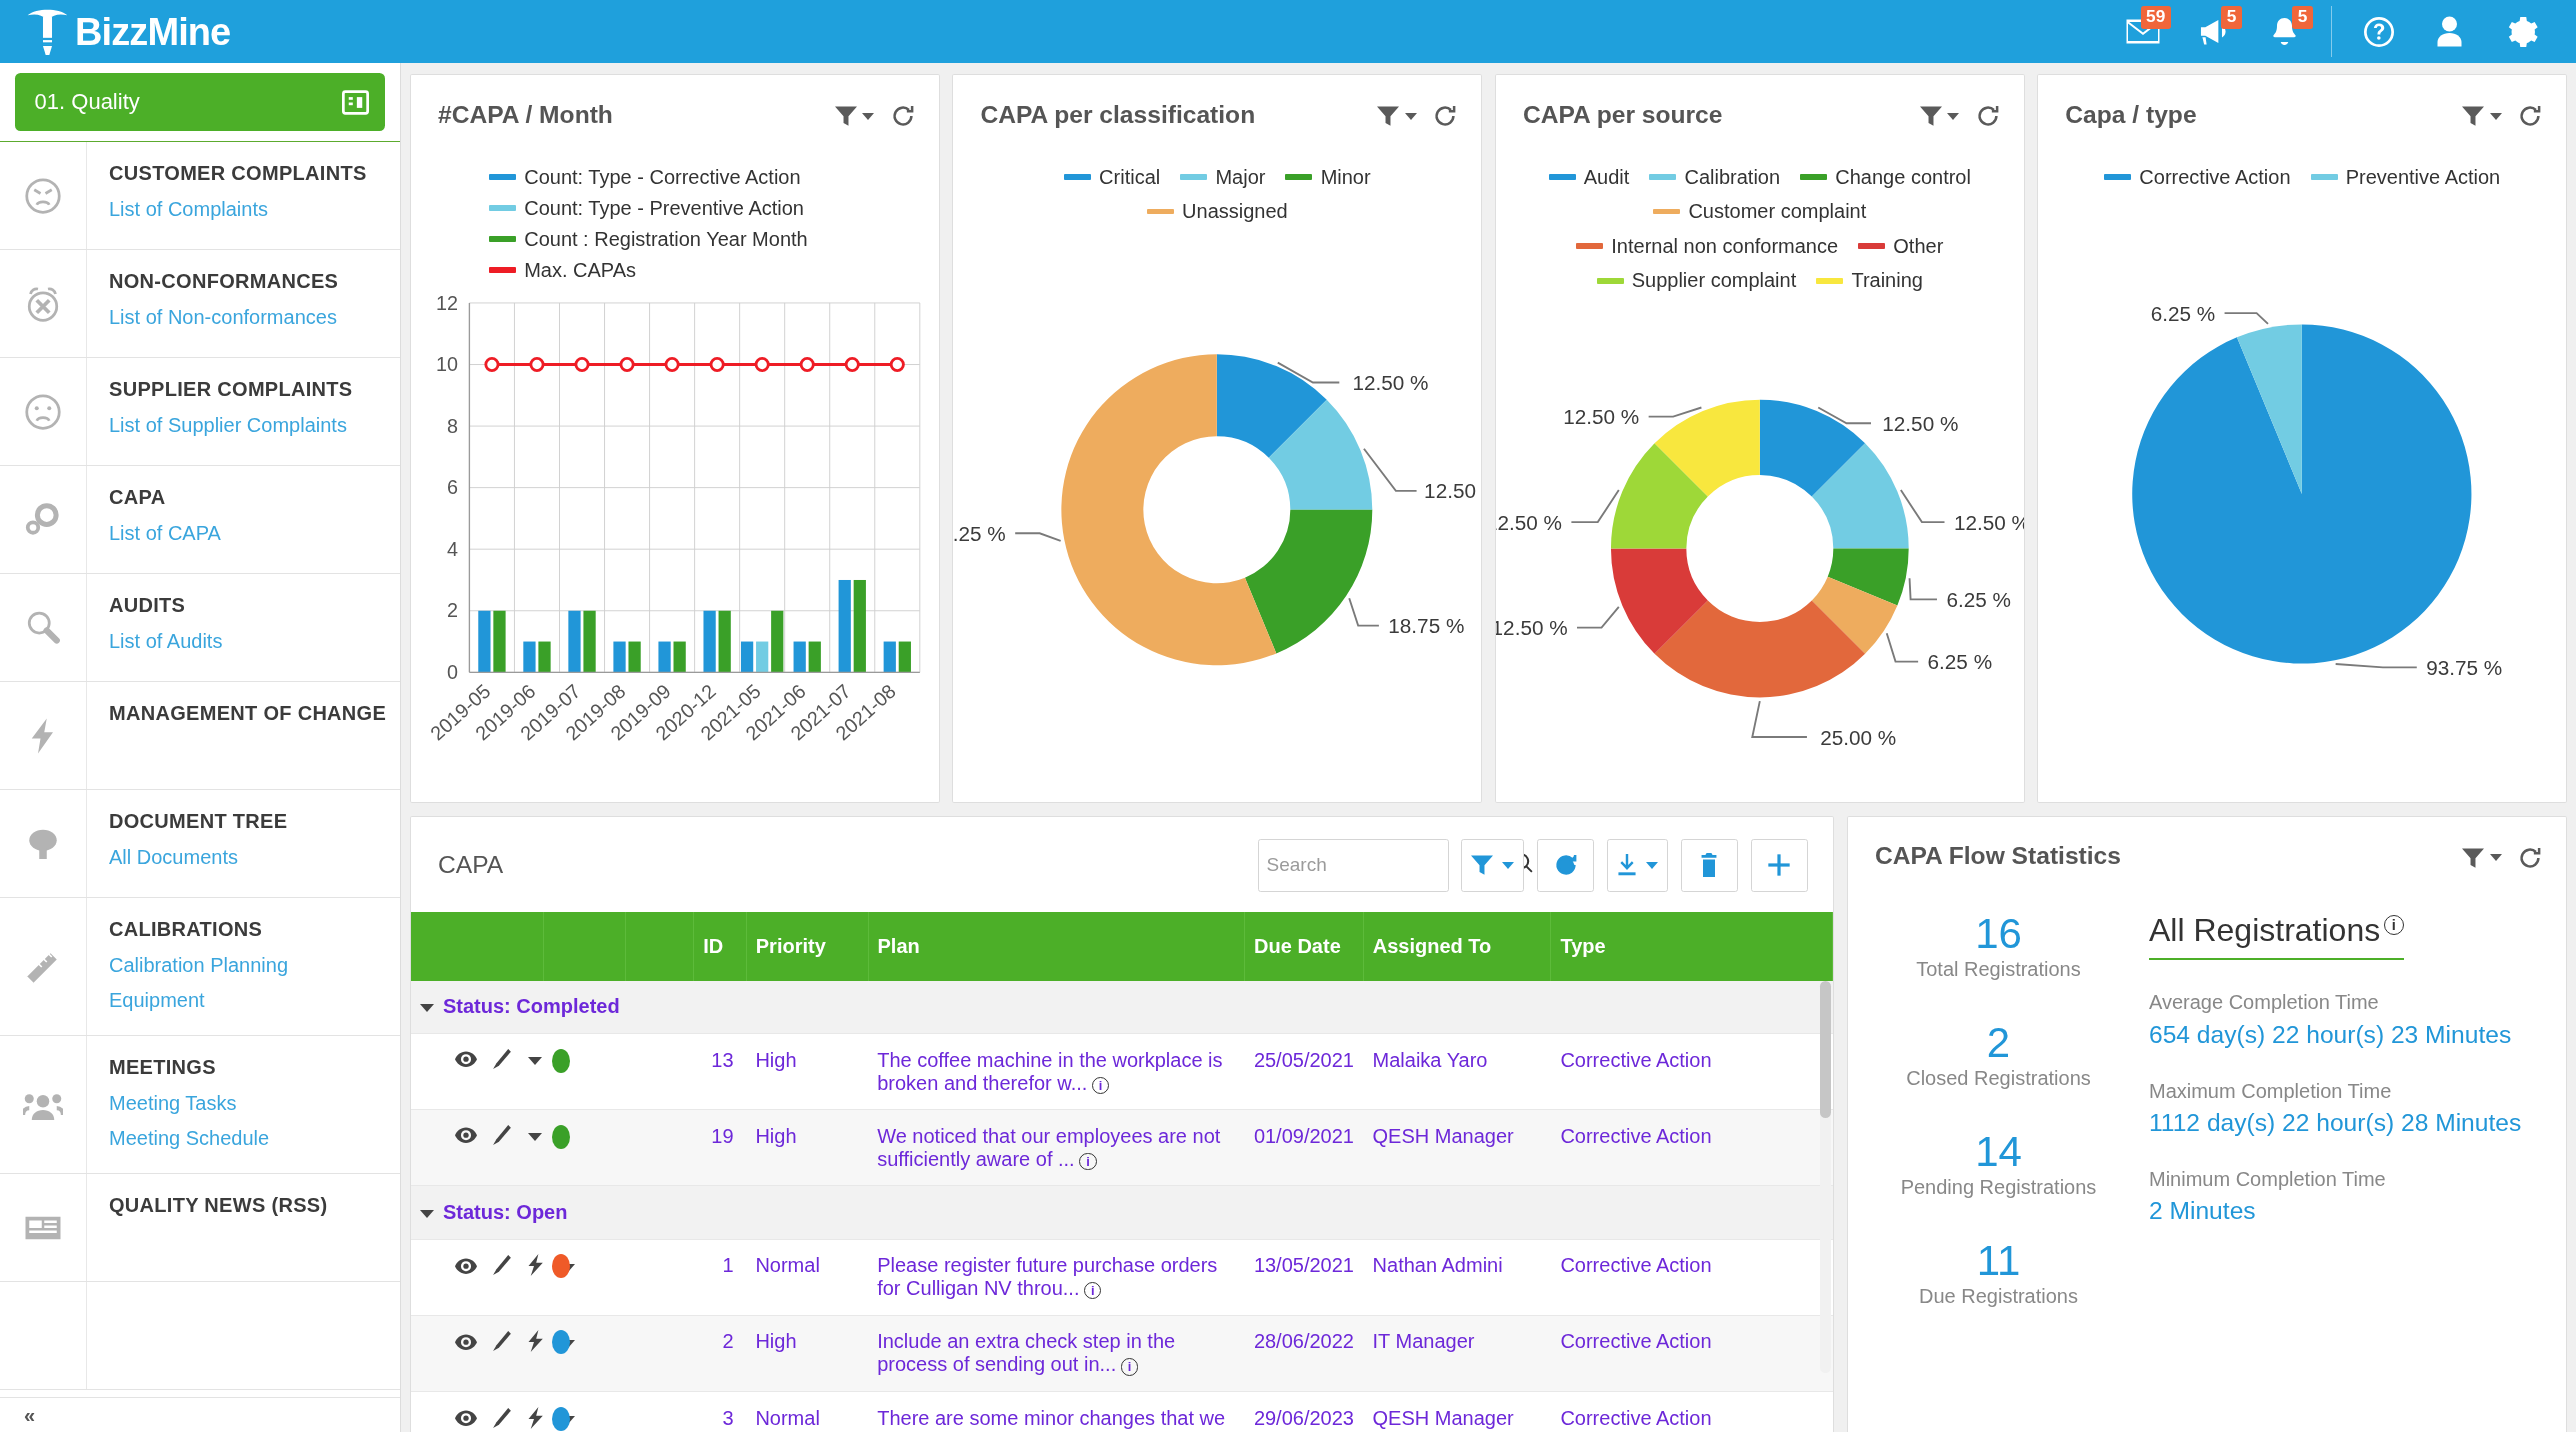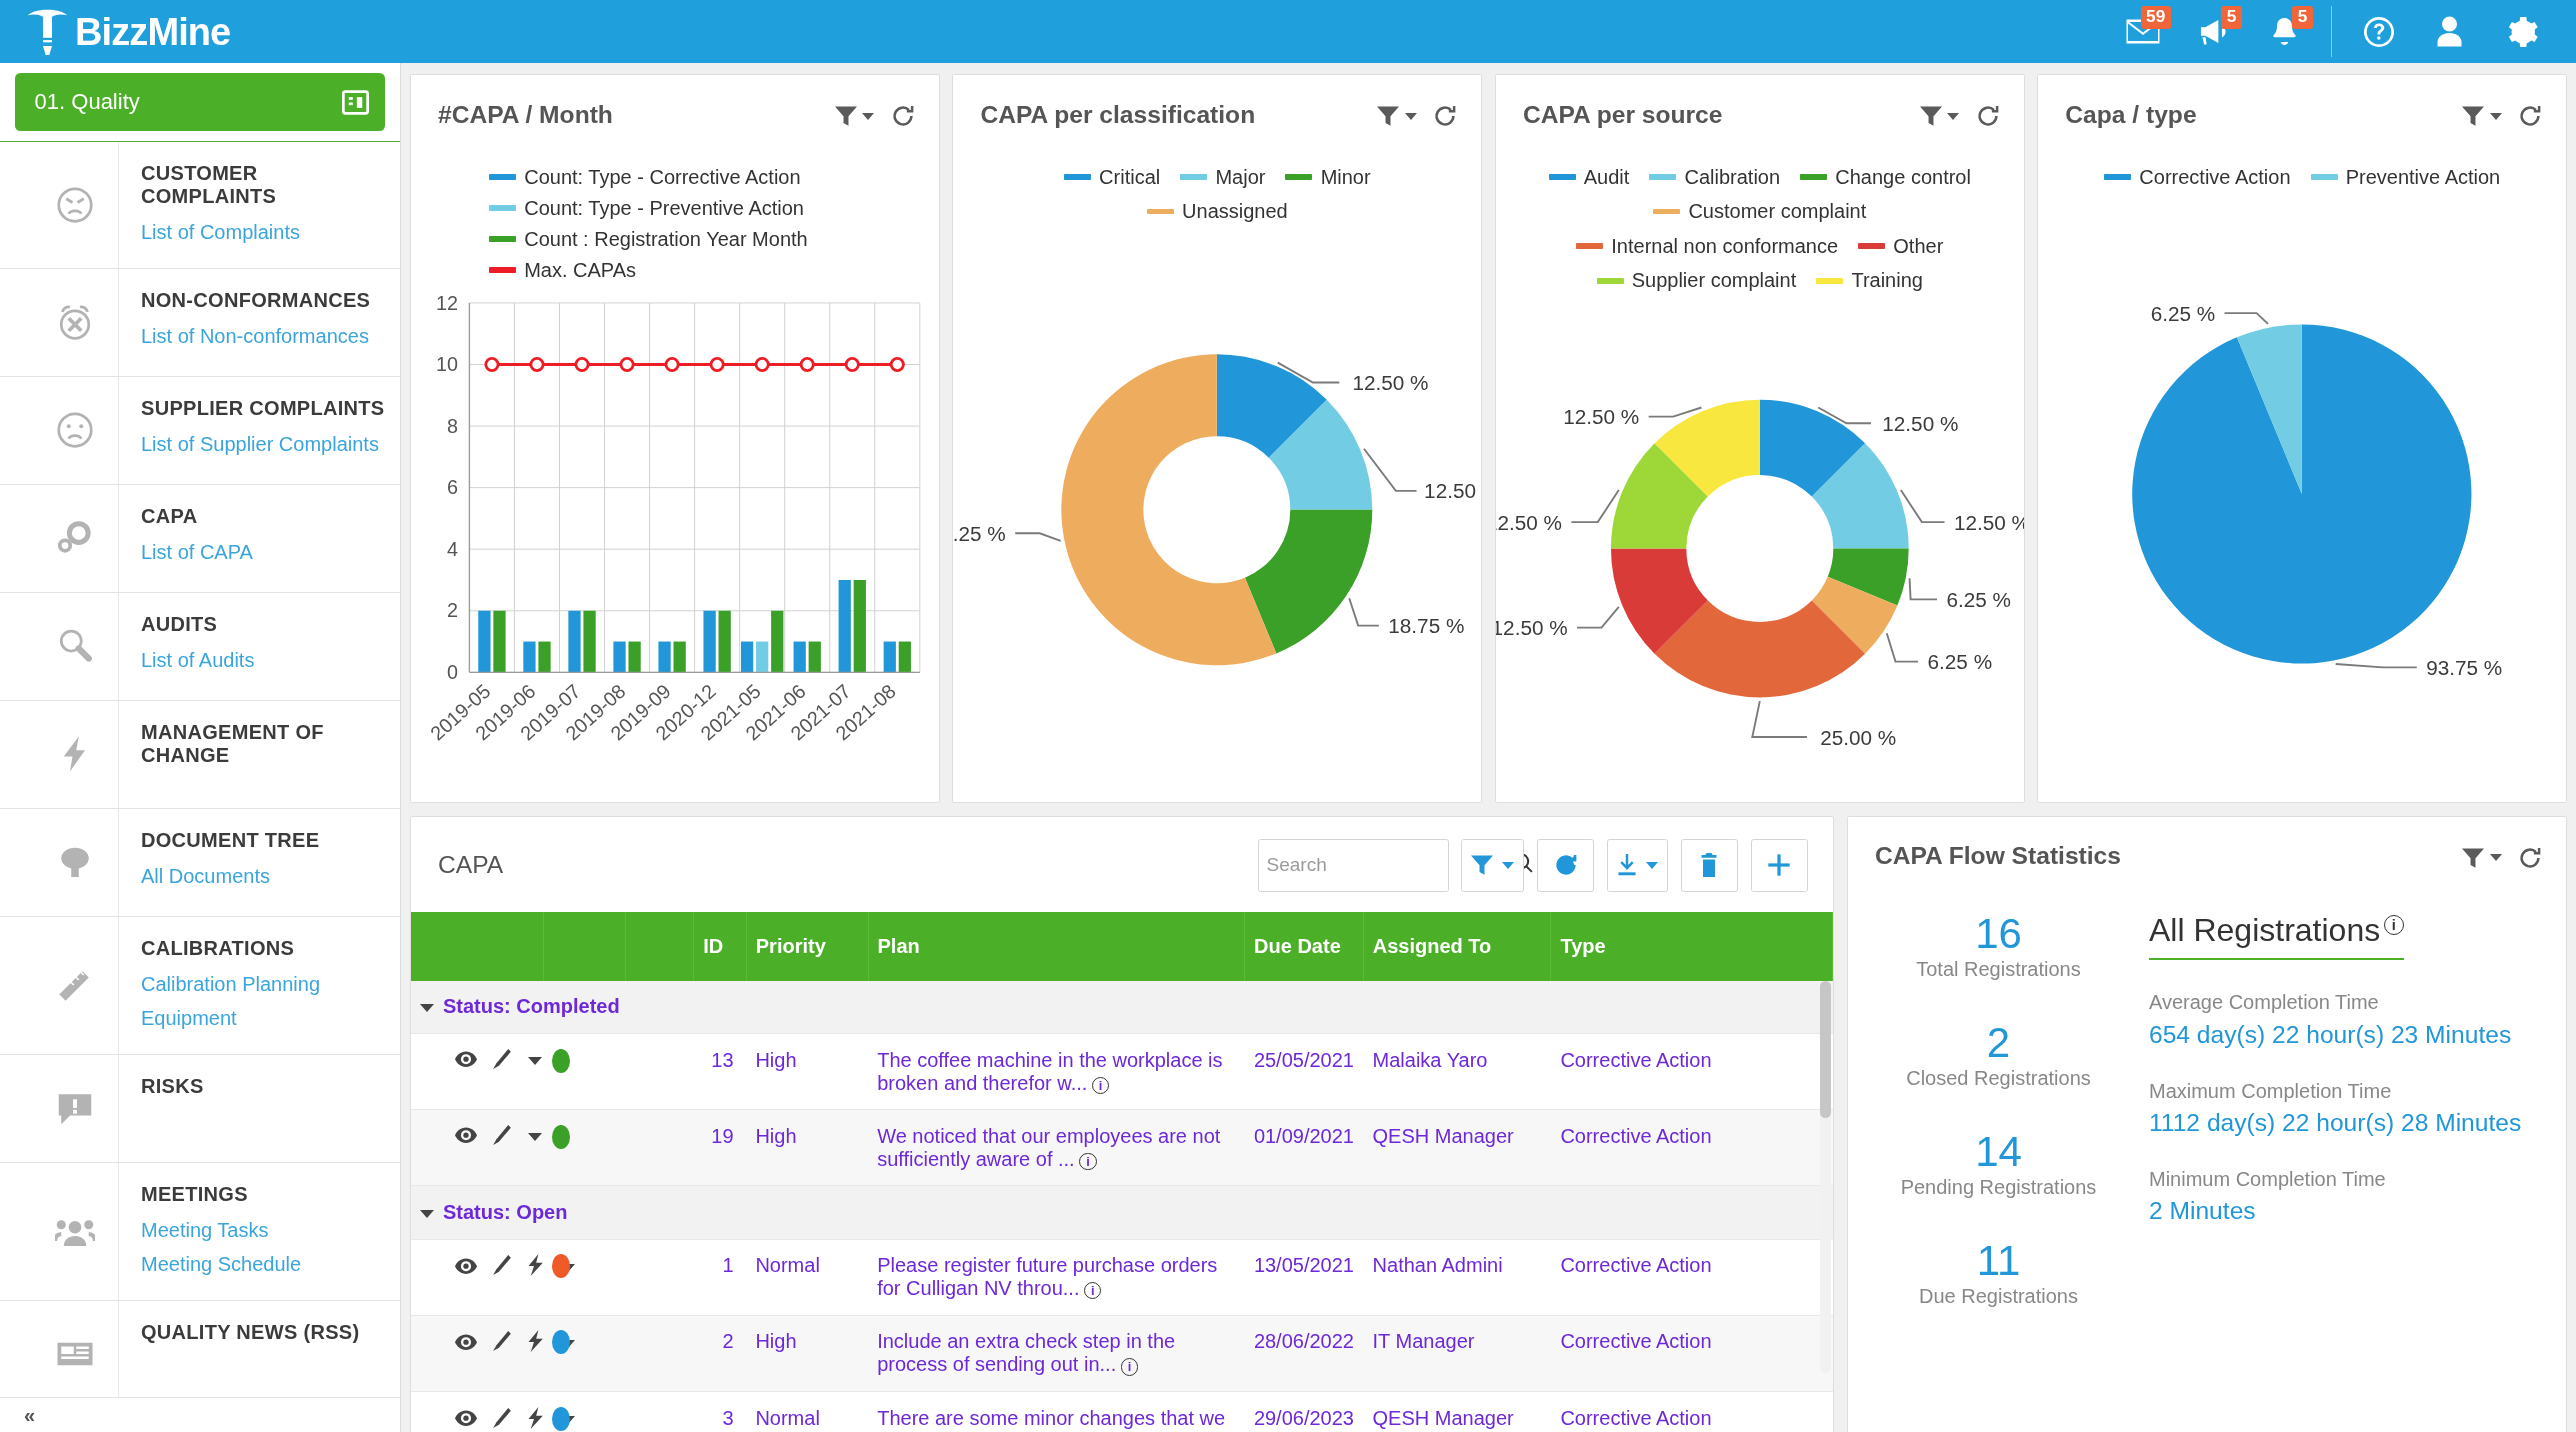--- a/index.html
+++ b/index.html
@@ -90,21 +90,20 @@
     cursor: pointer;
   }
   .ws-select .ws-icon { margin-left: auto; display: flex; }
   .nav { flex: 1; overflow: hidden; }
   .nav-item {
     display: flex;
     border-bottom: 0.9px solid #e3e3e3;
     min-height: 108px;
     align-items: stretch;
     cursor: pointer;
-    padding-left: 32px;
   }
   .nav-icon {
     width: 87px;
     flex: 0 0 87px;
     display: flex;
     align-items: center;
     justify-content: center;
     border-right: 0.9px solid #e8e8e8;
   }
   .nav-icon svg { fill: #b3b3b3; }
@@ -502,32 +501,20 @@
             <svg width="40" height="40" viewBox="0 0 32 32">
               <path d="M3 24L22 5l5 5L8 29z" fill="#b3b3b3"></path>
               <path d="M3 24l5 5" stroke="#fff" stroke-width="1.4"></path>
               <path d="M12 13l3 3M16 9l3 3M20 5l3 3" stroke="#fff" stroke-width="1.4"></path>
             </svg>
           </div>
      <div class="nav-body">
        <div class="nav-title">CALIBRATIONS</div>
             <a class="nav-link" href="#">Calibration Planning</a>
             <a class="nav-link" href="#">Equipment</a>
-     </div>
-        </div>
-        <div class="nav-item">
-          <div class="nav-icon">
-            <svg width="40" height="40" viewBox="0 0 32 32">
-              <path d="M3 5h26v17H12l-7 7v-7H3z" fill="#b3b3b3"></path>
-              <rect x="14.4" y="9" width="3.2" height="7" fill="#fff"></rect>
-              <rect x="14.4" y="17.5" width="3.2" height="3" fill="#fff"></rect>
-            </svg>
-          </div>
-     <div class="nav-body">
-       <div class="nav-title">RISKS</div>
      </div>
         </div>
         <div class="nav-item">
           <div class="nav-icon">
             <svg width="40" height="40" viewBox="0 0 32 32">
               <circle cx="16" cy="13" r="5" fill="#b3b3b3"></circle>
               <path d="M7 28c0-5 4-8 9-8s9 3 9 8z" fill="#b3b3b3"></path>
               <circle cx="5" cy="11" r="3.6" fill="#b3b3b3"></circle>
               <circle cx="27" cy="11" r="3.6" fill="#b3b3b3"></circle>
               <path d="M0 24c0-3.4 2.2-5.6 5-5.6M32 24c0-3.4-2.2-5.6-5-5.6" stroke="#b3b3b3" stroke-width="3.4" fill="none"></path>

